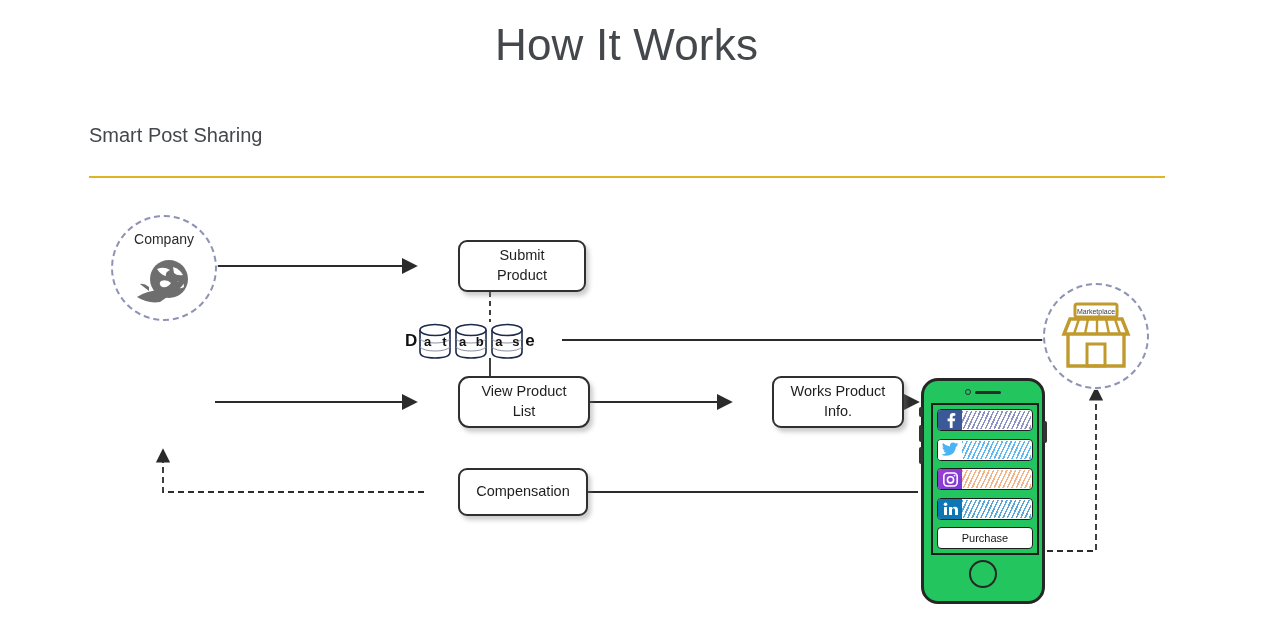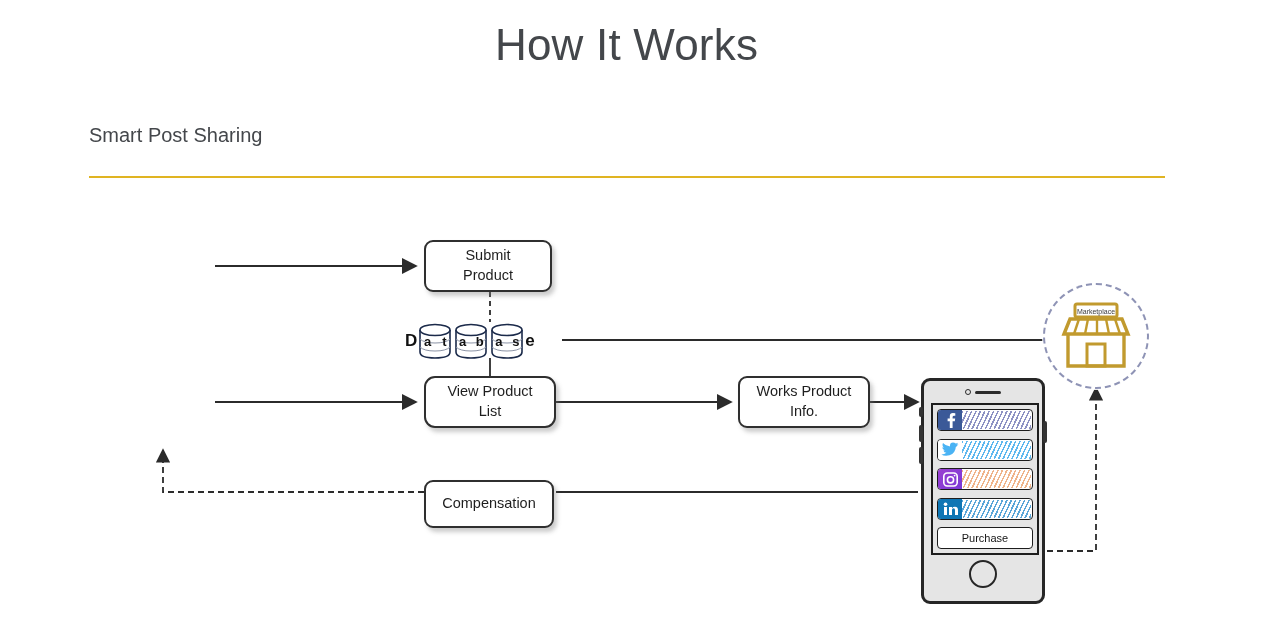--- a/index.html
+++ b/index.html
@@ -103,25 +103,26 @@
     border-radius: 9px;
     display: flex;
     align-items: center;
     justify-content: center;
     text-align: center;
     font-size: 14.5px;
     line-height: 1.35;
     color: #1e1e1e;
     box-shadow: 3px 4px 4px rgba(120,120,120,0.38);
     font-family: "Liberation Sans", sans-serif;
+    margin-left: 34px;
   }
   #box-submit  { left: 424px; top: 240px; width: 128px; height: 52px; }
   #box-view    { left: 424px; top: 376px; width: 132px; height: 52px; border-radius: 11px; }
   #box-share   { left: 738px; top: 376px; width: 132px; height: 52px; }
-  #box-comp    { left: 424px; top: 480px; width: 130px; height: 48px; }
+  #box-comp    { left: 424px; top: 468px; width: 130px; height: 48px; }
 
   
   #db-cluster {
     position: absolute;
     left: 405px;
     top: 320px;
     width: 160px;
     height: 42px;
     display: flex;
     align-items: center;
@@ -156,22 +157,22 @@
   }
 
   
   #phone {
     position: absolute;
     left: 921px;
     top: 378px;
     width: 124px;
     height: 226px;
     border: 3px solid #262626;
-    border-radius: 9px;
-    background: #e5e5e5;
+    border-radius: 17px;
+    background: #22c55e;
     box-sizing: border-box;
   }
   #phone .speaker {
     position: absolute;
     left: 0; top: 8px;
     width: 100%;
     display: flex;
     align-items: center;
     justify-content: center;
     gap: 4px;
@@ -284,20 +285,34 @@
 
     <line x1="870" y1="402" x2="918" y2="402" stroke="#2b2b2b" stroke-width="1.8" marker-end="url(#ah)"></line>
 
     <line x1="918" y1="492" x2="556" y2="492" stroke="#2b2b2b" stroke-width="1.8"></line>
 
     <path d="M424,492 L163,492 L163,450" fill="none" stroke="#2b2b2b" stroke-width="1.8" stroke-dasharray="6,4" marker-end="url(#ah-sm)"></path>
 
     <path d="M1037,551 L1096,551 L1096,388" fill="none" stroke="#2b2b2b" stroke-width="1.8" stroke-dasharray="6,4" marker-end="url(#ah-sm)"></path>
   </svg>
 
+  <div class="node-circle" id="node-company">
+    <div class="node-label">Company</div>
+    <div class="node-icon">
+      <svg width="66" height="52" viewBox="0 0 66 52">
+        <circle cx="38" cy="22" r="19" fill="#6e6e6e"></circle>
+        <path d="M26 12 q7 -3 13 1 q-5 2 -4 6 q-5 -1 -9 -7z" fill="#ffffff"></path>
+        <path d="M42 10 q7 2 10 8 q-6 1 -9 -2z" fill="#ffffff"></path>
+        <path d="M30 24 q6 -2 10 2 q-3 5 -9 4 q-4 -3 -1 -6z" fill="#ffffff"></path>
+        <path d="M47 24 q6 0 6 6 q-5 3 -8 -1z" fill="#ffffff"></path>
+        <path d="M6 40 q14 -9 30 -6 l10 -9 q4 -3 6 0 q1 3 -3 6 l-20 14 q-12 2 -23 -5z" fill="#6e6e6e"></path>
+        <path d="M18 30 q-5 -4 -9 -3 l9 7z" fill="#6e6e6e"></path>
+      </svg>
+    </div>
+  </div>
 
 
   <div class="node-circle" id="node-market">
     <div class="node-icon" style="flex:1;align-items:center;">
       <svg width="82" height="72" viewBox="0 0 82 72">
         <rect x="20" y="4" width="42" height="13" rx="2" fill="none" stroke="#c19a2e" stroke-width="3"></rect>
         <text x="41" y="13.5" text-anchor="middle" font-family="Liberation Sans, sans-serif" font-size="7" fill="#3a3a3a">Marketplace</text>
         <path d="M9 34 L15 19 L67 19 L73 34 Z" fill="none" stroke="#c19a2e" stroke-width="3.4"></path>
         <line x1="24" y1="19" x2="19" y2="34" stroke="#c19a2e" stroke-width="2.4"></line>
         <line x1="33" y1="19" x2="30" y2="34" stroke="#c19a2e" stroke-width="2.4"></line>

